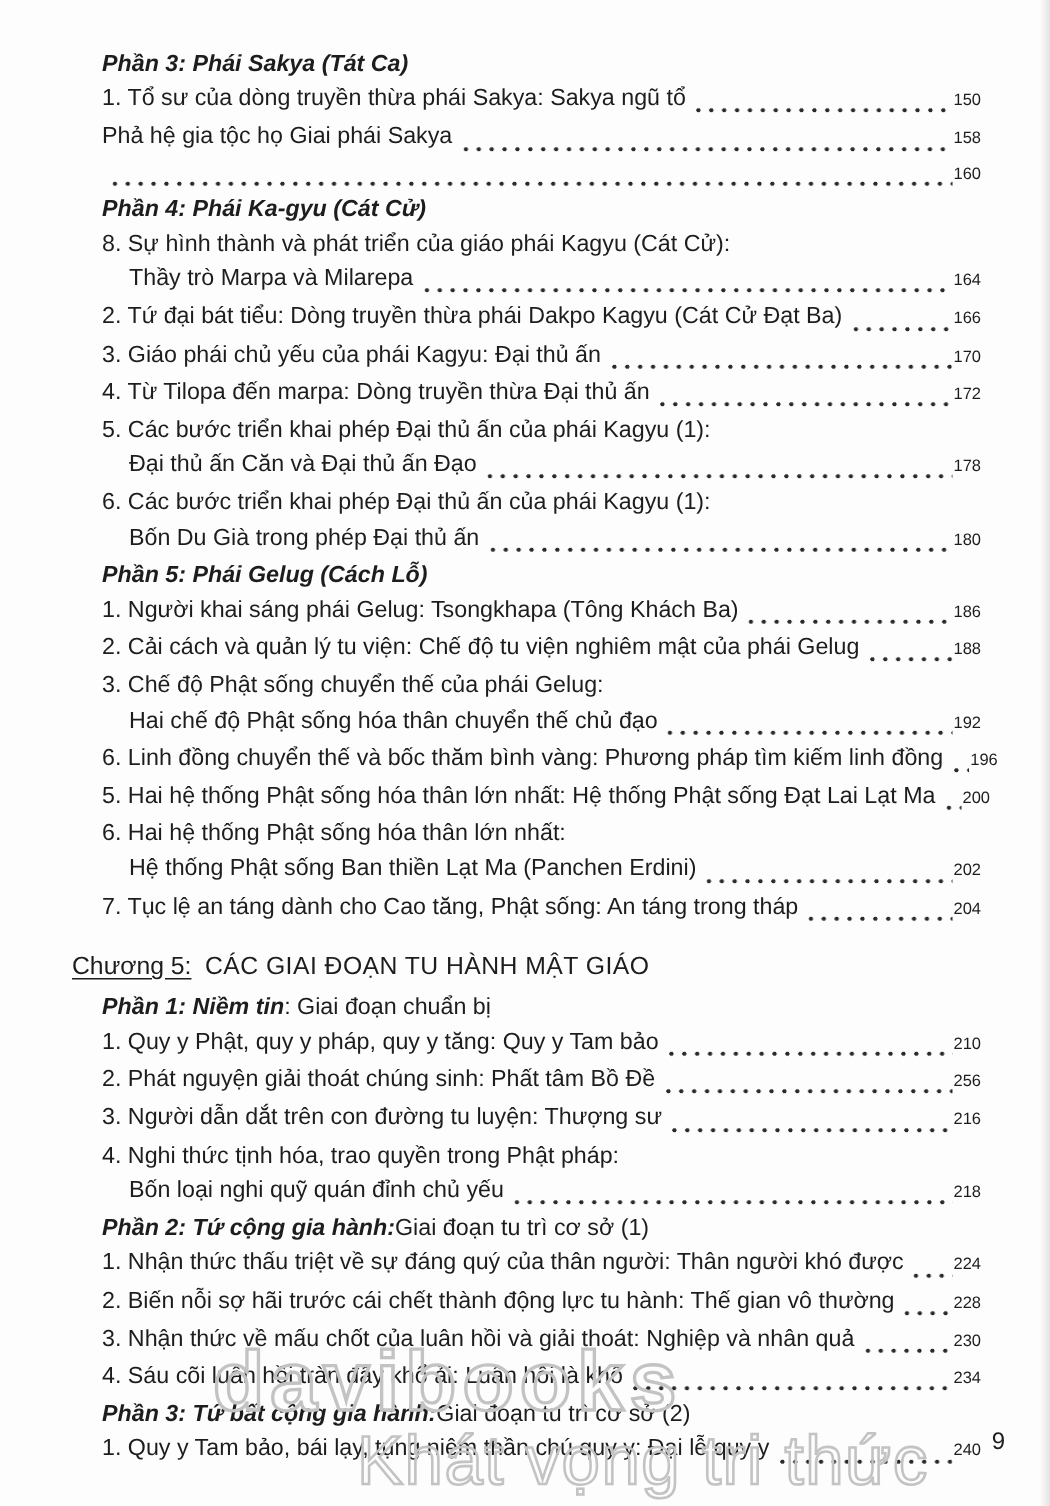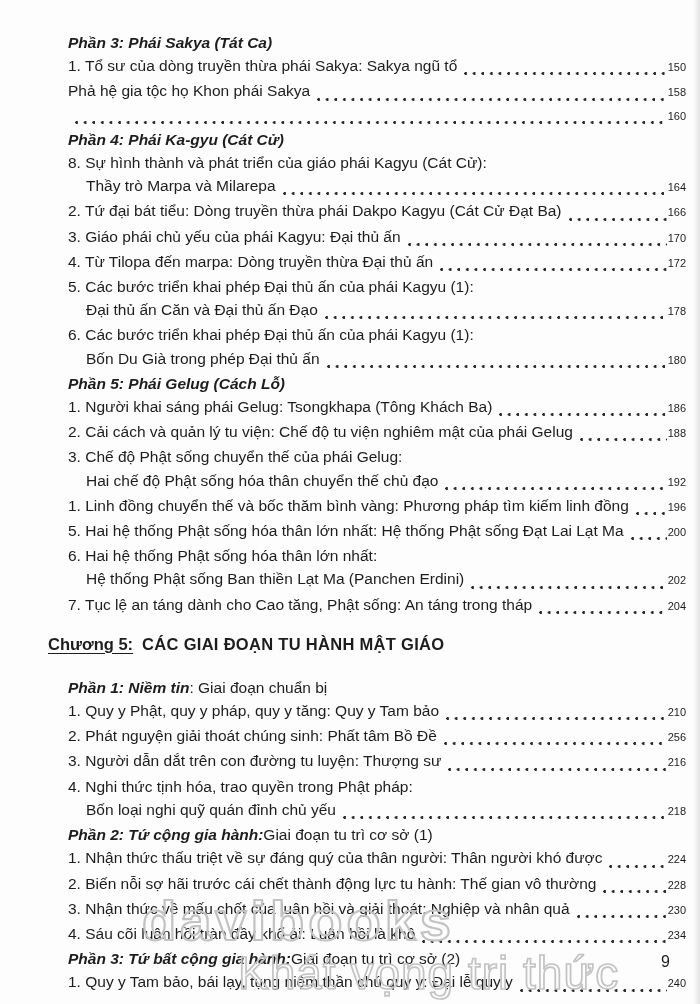--- a/index.html
+++ b/index.html
@@ -13,33 +13,33 @@
   }
   .page {
     position:absolute; inset:0;
     background:#fdfdfd;
   }
   .edge {
     position:absolute; top:0; right:0; bottom:0; width:7px;
     background:linear-gradient(to right, rgba(0,0,0,0), rgba(110,110,110,0.18));
   }
   .toc {
-    position:absolute; left:68px; right:14px; top:31px;
+    position:absolute; left:68px; right:46px; top:31px;
   }
   .row {
     display:flex; align-items:baseline;
     line-height:23.2px; font-size:15.5px;
     white-space:nowrap;
   }
   .row.cont { padding-left:18px; }
   .part-bold { font-weight:bold; font-style:italic; }
   .part-rest { font-weight:normal; font-style:normal; }
   .row.chapter {
-    margin:14px 0 20px -20px;
-    font-size:16.5px; font-weight:bold; line-height:24px;align-items:flex-end;
+    margin:14px 0 4px -20px;
+    font-size:16.5px; font-weight:normal; line-height:24px;align-items:flex-end;
   }
   .chapter-label { text-decoration:underline; text-underline-offset:3px; }
   .chapter-title { margin-left:9px; letter-spacing:0.3px; }
   .leader {
     flex:1 1 auto; min-width:10px; height:5px;
     align-self:flex-end; margin:0 1px 3px 7px;
     background-image:radial-gradient(circle at 1.6px 2.5px, #2a2a2a 1.25px, rgba(0,0,0,0) 1.6px);
     background-size:8.6px 5px; background-repeat:repeat-x;
   }
   .pg { font-size:11px; }
@@ -65,21 +65,21 @@
   <div class="toc" id="toc">
       <div class="row part">
         <span class="part-bold">Phần 3: Phái Sakya (Tát Ca)</span>
       </div>
       <div class="row item">
         <span class="txt">1. Tổ sư của dòng truyền thừa phái Sakya: Sakya ngũ tổ</span>
         <span class="leader"></span>
         <span class="pg">150</span>
       </div>
       <div class="row item">
-        <span class="txt">Phả hệ gia tộc họ Khon phái Sakya</span>
+        <span class="txt">Phả hệ gia tộc họ Giai phái Sakya</span>
         <span class="leader"></span>
         <span class="pg">158</span>
       </div>
       <div class="row item">
         <span class="leader"></span>
         <span class="pg">160</span>
       </div>
       <div class="row part">
         <span class="part-bold">Phần 4: Phái Ka-gyu (Cát Cử)</span>
       </div>
@@ -137,21 +137,21 @@
       </div>
       <div class="row item">
         <span class="txt">3. Chế độ Phật sống chuyển thế của phái Gelug:</span>
       </div>
       <div class="row cont">
         <span class="txt">Hai chế độ Phật sống hóa thân chuyển thế chủ đạo</span>
         <span class="leader"></span>
         <span class="pg">192</span>
       </div>
       <div class="row item">
-        <span class="txt">1. Linh đồng chuyển thế và bốc thăm bình vàng: Phương pháp tìm kiếm linh đồng</span>
+        <span class="txt">6. Linh đồng chuyển thế và bốc thăm bình vàng: Phương pháp tìm kiếm linh đồng</span>
         <span class="leader"></span>
         <span class="pg">196</span>
       </div>
       <div class="row item">
         <span class="txt">5. Hai hệ thống Phật sống hóa thân lớn nhất: Hệ thống Phật sống Đạt Lai Lạt Ma</span>
         <span class="leader"></span>
         <span class="pg">200</span>
       </div>
       <div class="row item">
         <span class="txt">6. Hai hệ thống Phật sống hóa thân lớn nhất:</span>

